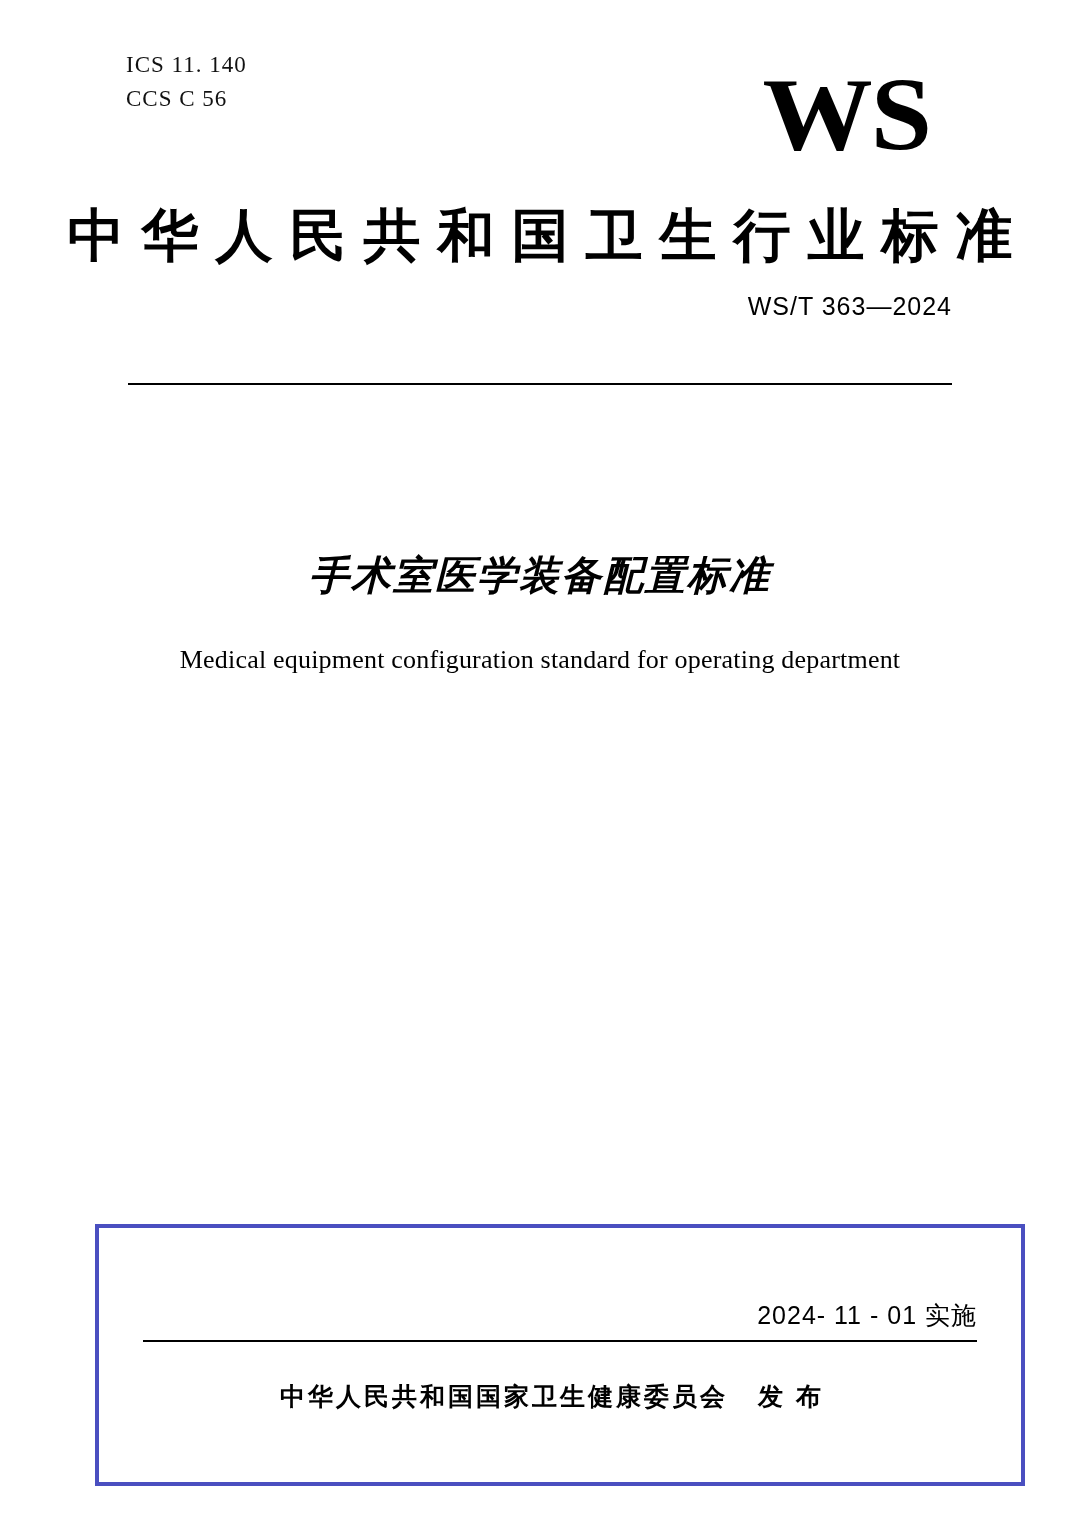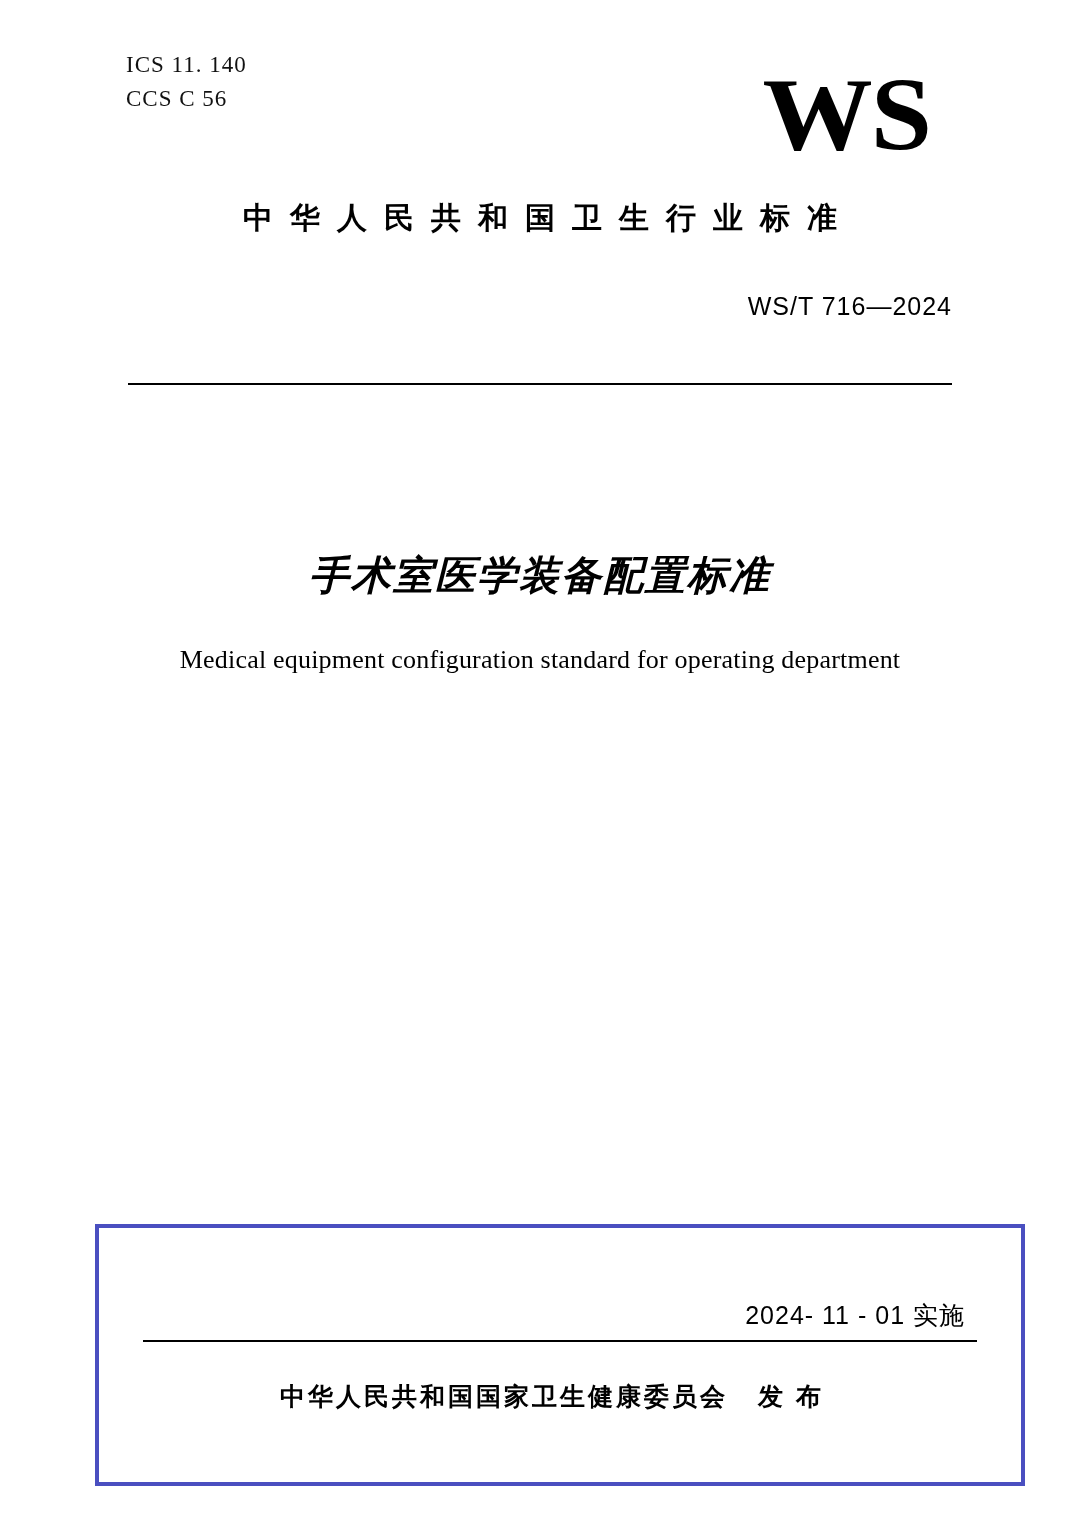--- a/index.html
+++ b/index.html
@@ -53,21 +53,21 @@
 
   
   .cn-header {
     position: absolute;
     left: 0;
     right: 0;
     top: 198px;
     text-align: center;
     font-family: "Liberation Sans", sans-serif;
     font-weight: bold;
-    font-size: 30px;
+    font-size: 57px;
     letter-spacing: 17px;
     text-indent: 17px;
     color: #000;
   }
 
   
   .std-no {
     position: absolute;
     right: 128px;
     top: 292px;
@@ -133,21 +133,21 @@
   .date-left, .date-right {
     position: absolute;
     bottom: 0;
     font-family: "Liberation Sans", sans-serif;
     font-size: 25px;
     letter-spacing: 1px;
     color: #000;
     white-space: pre;
   }
   .date-left { left: 0; }
-  .date-right { right: 12px; margin-top: 29px; }
+  .date-right { right: 0; margin-top: 29px; }
   .dates-underline {
     position: absolute;
     left: 44px;
     right: 44px;
     top: 112px;
     height: 2px;
     background: #000;
   }
   .issuer {
     position: absolute;
@@ -170,21 +170,21 @@
 
   <div class="codes">
     <div>ICS 11. 140</div>
     <div>CCS C 56</div>
   </div>
 
   <div class="ws-logo">WS</div>
 
   <div class="cn-header">中华人民共和国卫生行业标准</div>
 
-  <div class="std-no">WS/T 716—2024</div>
+  <div class="std-no">WS/T 363—2024</div>
 
   <div class="rule"></div>
 
   <div class="title-cn">手术室医学装备配置标准</div>
   <div class="title-en">Medical equipment configuration standard for operating department</div>
 
   <div class="footer-box" style="border-color: rgb(74, 79, 192);">
     <div class="dates-row">
       <span class="date-right">2024- 11 - 01 实施</span>
     </div>

